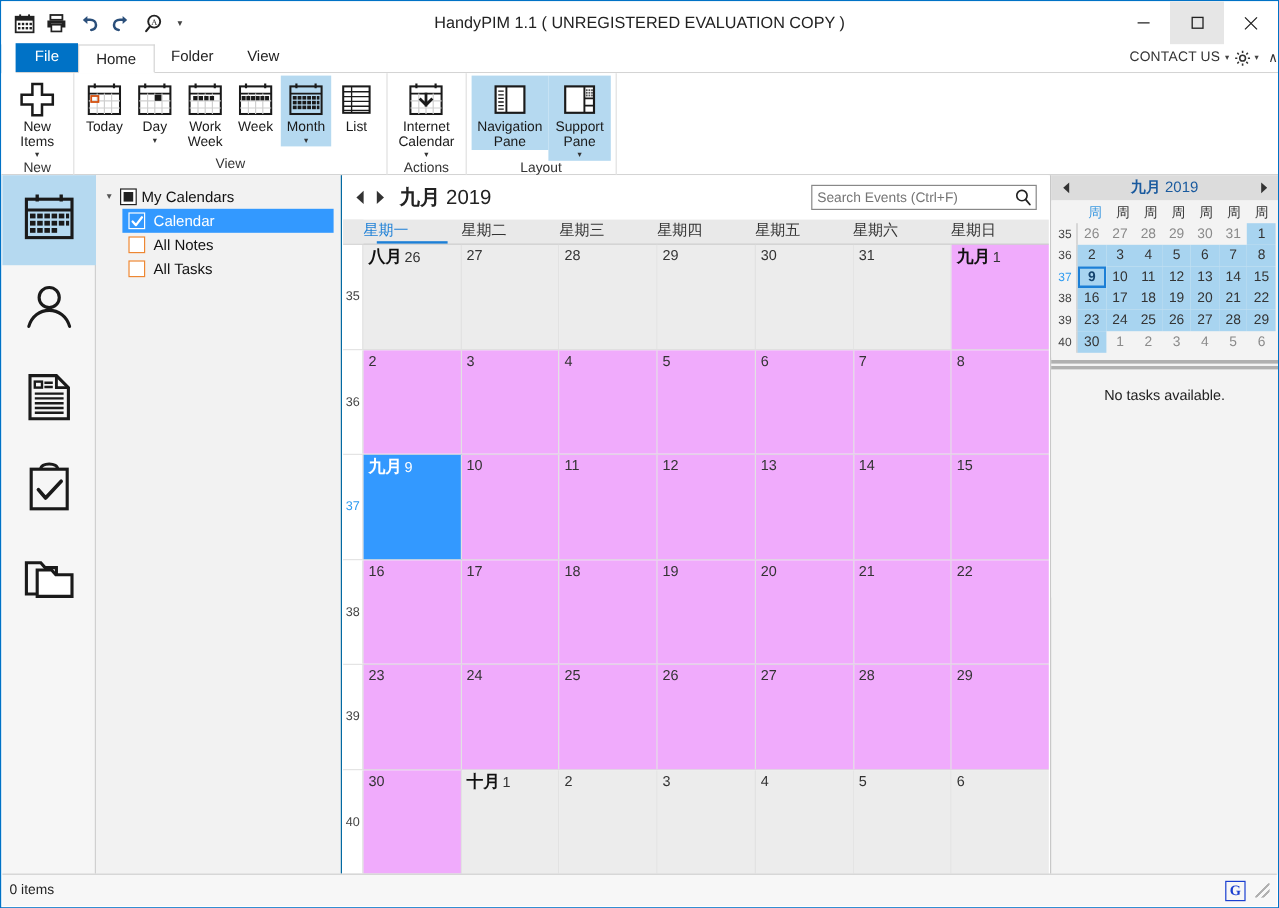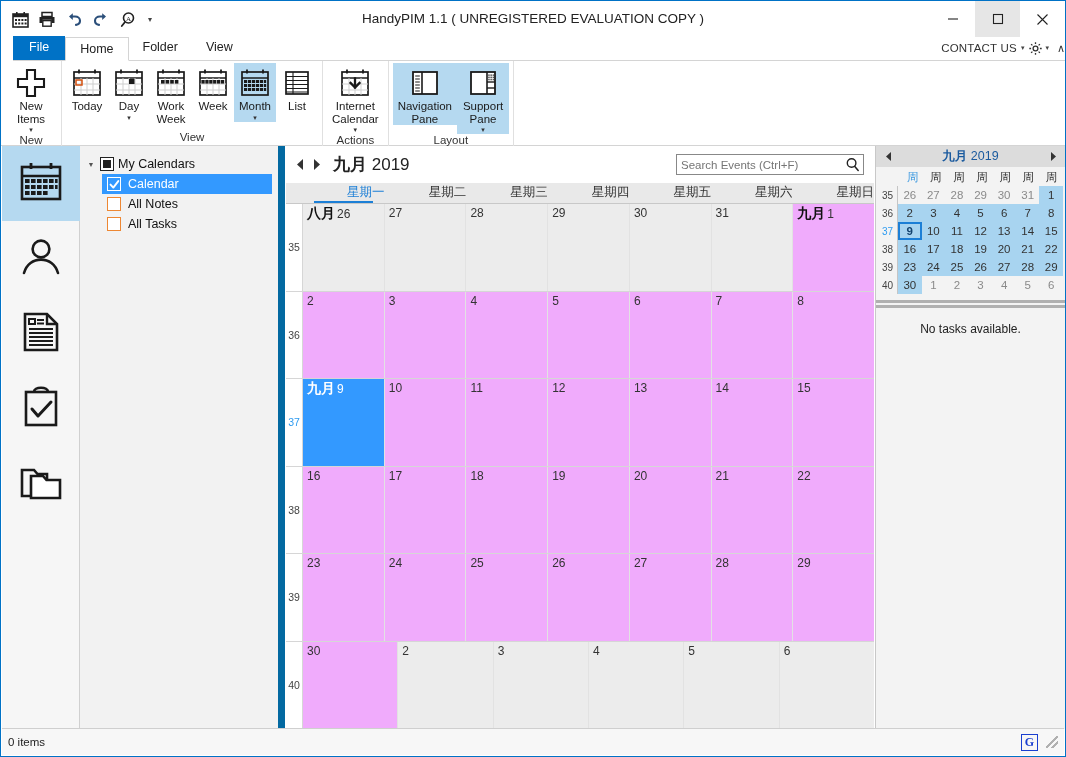--- a/index.html
+++ b/index.html
@@ -139,21 +139,21 @@
     width: 78px; height: 75px;
     display: flex; align-items: center; justify-content: center;
     cursor: default;
   }
   .iconbar-item.sel { background: #b5d9f0; }
 
   
   .navpane {
     position: absolute; left: 79px; top: 145px; width: 205px; height: 583px;
     background: #f2f2f2;
-    border-right: 7px solid #0369a1;
+    border-right: 1px solid #0369a1;
     padding-top: 8px;
   }
   .nav-root {
     display: flex; align-items: center; gap: 4px;
     height: 20px; padding-left: 6px; cursor: default;
   }
   .nav-arrow {
     width: 10px; text-align: center; font-size: 7px; color: #555;
   }
   .nav-sq {
@@ -215,21 +215,21 @@
     cursor: default;
   }
 
   .dow-row {
     display: flex; height: 21px;
     background: #e9e9e9;
     border-bottom: 1px solid #c8c8c8;
   }
   .dow-gutter { width: 17px; flex: 0 0 17px; background: #e9e9e9; }
   .dow {
-    flex: 1 1 0; text-align: right;
+    flex: 1 1 0; text-align: left;
     font-size: 12.5px; color: #333; line-height: 19px;
     cursor: default; position: relative;
   }
   .dow.sel { color: #1c7fd6; }
   .dow.sel::after {
     content: ""; position: absolute; left: 14%; right: 14%; bottom: 0;
     height: 2px; background: #1c7fd6;
   }
 
   .grid { height: 525px; display: flex; flex-direction: column; }
@@ -901,20 +901,23 @@
           <div class="dcell">
             <div class="daynum">29</div>
           </div>
         </div>
         <div class="wrow">
           <div class="wnum">40</div>
           <div class="dcell">
             <div class="daynum">30</div>
           </div>
           <div class="dcell other">
+            <div class="daynum"><span class="mon">十月</span>1</div>
+          </div>
+          <div class="dcell other">
             <div class="daynum">2</div>
           </div>
           <div class="dcell other">
             <div class="daynum">3</div>
           </div>
           <div class="dcell other">
             <div class="daynum">4</div>
           </div>
           <div class="dcell other">
             <div class="daynum">5</div>

